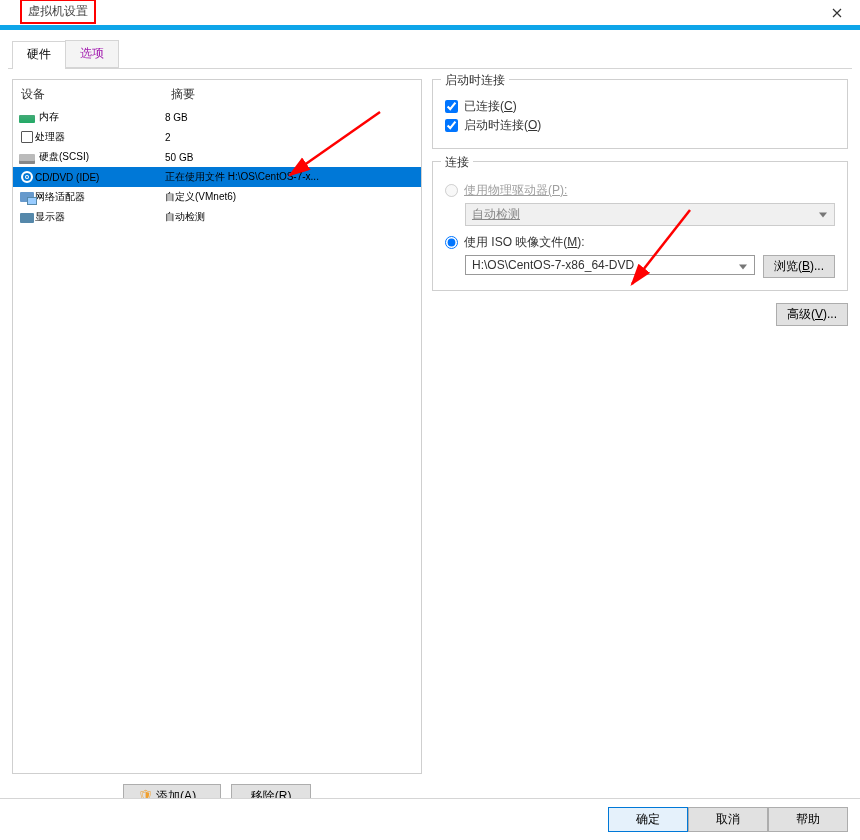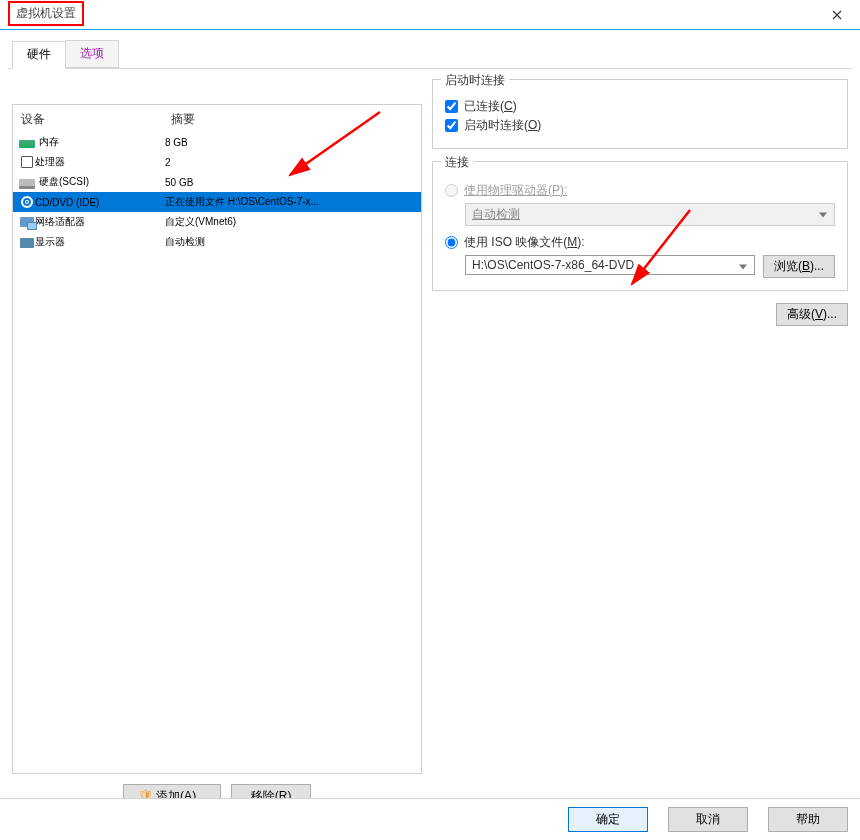--- a/index.html
+++ b/index.html
@@ -1,22 +1,22 @@
 <!DOCTYPE html>
 <html><head>
   <meta charset="utf-8">
   <style>
     * { box-sizing: border-box; margin: 0; padding: 0; font-family: "Microsoft YaHei", "Segoe UI", sans-serif; }
     body { background: #fff; width: 860px; height: 840px; overflow: hidden; position: relative; }
 
     
     .titlebar {
-      height: 30px; border-bottom: 1px solid #0ea5e9;
+      height: 30px; border-bottom: 5px solid #0ea5e9;
       display: flex; align-items: center; justify-content: space-between;
-      padding: 0 0 0 12px; font-size: 12px; color: #444;
+      padding: 0 0 0 24px; font-size: 12px; color: #444;
     }
     .titlebar .title-highlight {
       border: 2px solid #ff0000; padding: 2px 6px;
       margin-left: -4px; margin-top: -2px;
     }
     .titlebar .close {
       width: 46px; height: 30px; display:flex; align-items:center; justify-content:center;
       font-size: 14px; color:#333; cursor:pointer;
     }
 
@@ -34,21 +34,21 @@
     .tab-underline { border-bottom:1px solid #d5d5d5; margin: 0 8px; }
 
     
     .body-area {
       display: flex; padding: 10px 12px 0 12px; gap: 10px; height: 740px;
     }
     .left-panel {
       width: 410px; display:flex; flex-direction:column;
     }
     .device-box {
-      border: 1px solid #cfcfcf; flex: 1; padding: 0; overflow:hidden;margin-top:25px;
+      border: 1px solid #cfcfcf; flex: 1; padding: 0; overflow:hidden;
     }
     .device-header {
       display:flex; font-size:12px; color:#333; padding: 6px 8px 4px;
     }
     .col-dev { width: 150px; }
     .col-sum { flex:1; }
     .device-row {
       display:flex; align-items:center; font-size:10px; padding: 1px 6px 1px 6px;
       height: 20px; cursor:pointer;
     }
@@ -101,21 +101,21 @@
       font-size:12px; width: 240px;
     }
     .iso-row { display:flex; gap:8px; margin:4px 0 0 20px; align-items:stretch; }
     .btn-sm { font-size:12px; padding:2px 10px; border:1px solid #adadad; background:#e1e1e1; cursor:pointer; }
     .adv-row { display:flex; justify-content:flex-end; margin-top:10px; }
 
     
     .footer {
       position:absolute; bottom:0; left:0; right:0;
       border-top:1px solid #d5d5d5; padding:8px 12px;
-      display:flex; justify-content:flex-end; gap:20px; background:#fff;
+      display:flex; justify-content:flex-end; gap:0; background:#fff;
     }
 
     
     .arrow { position:absolute; pointer-events:none; }
     .arrow-line { stroke:#ff0000; stroke-width:2.5; fill:none; }
     .arrow-head { fill:#ff0000; }
 
     .u { text-decoration: underline; }
   </style>
 </head>

